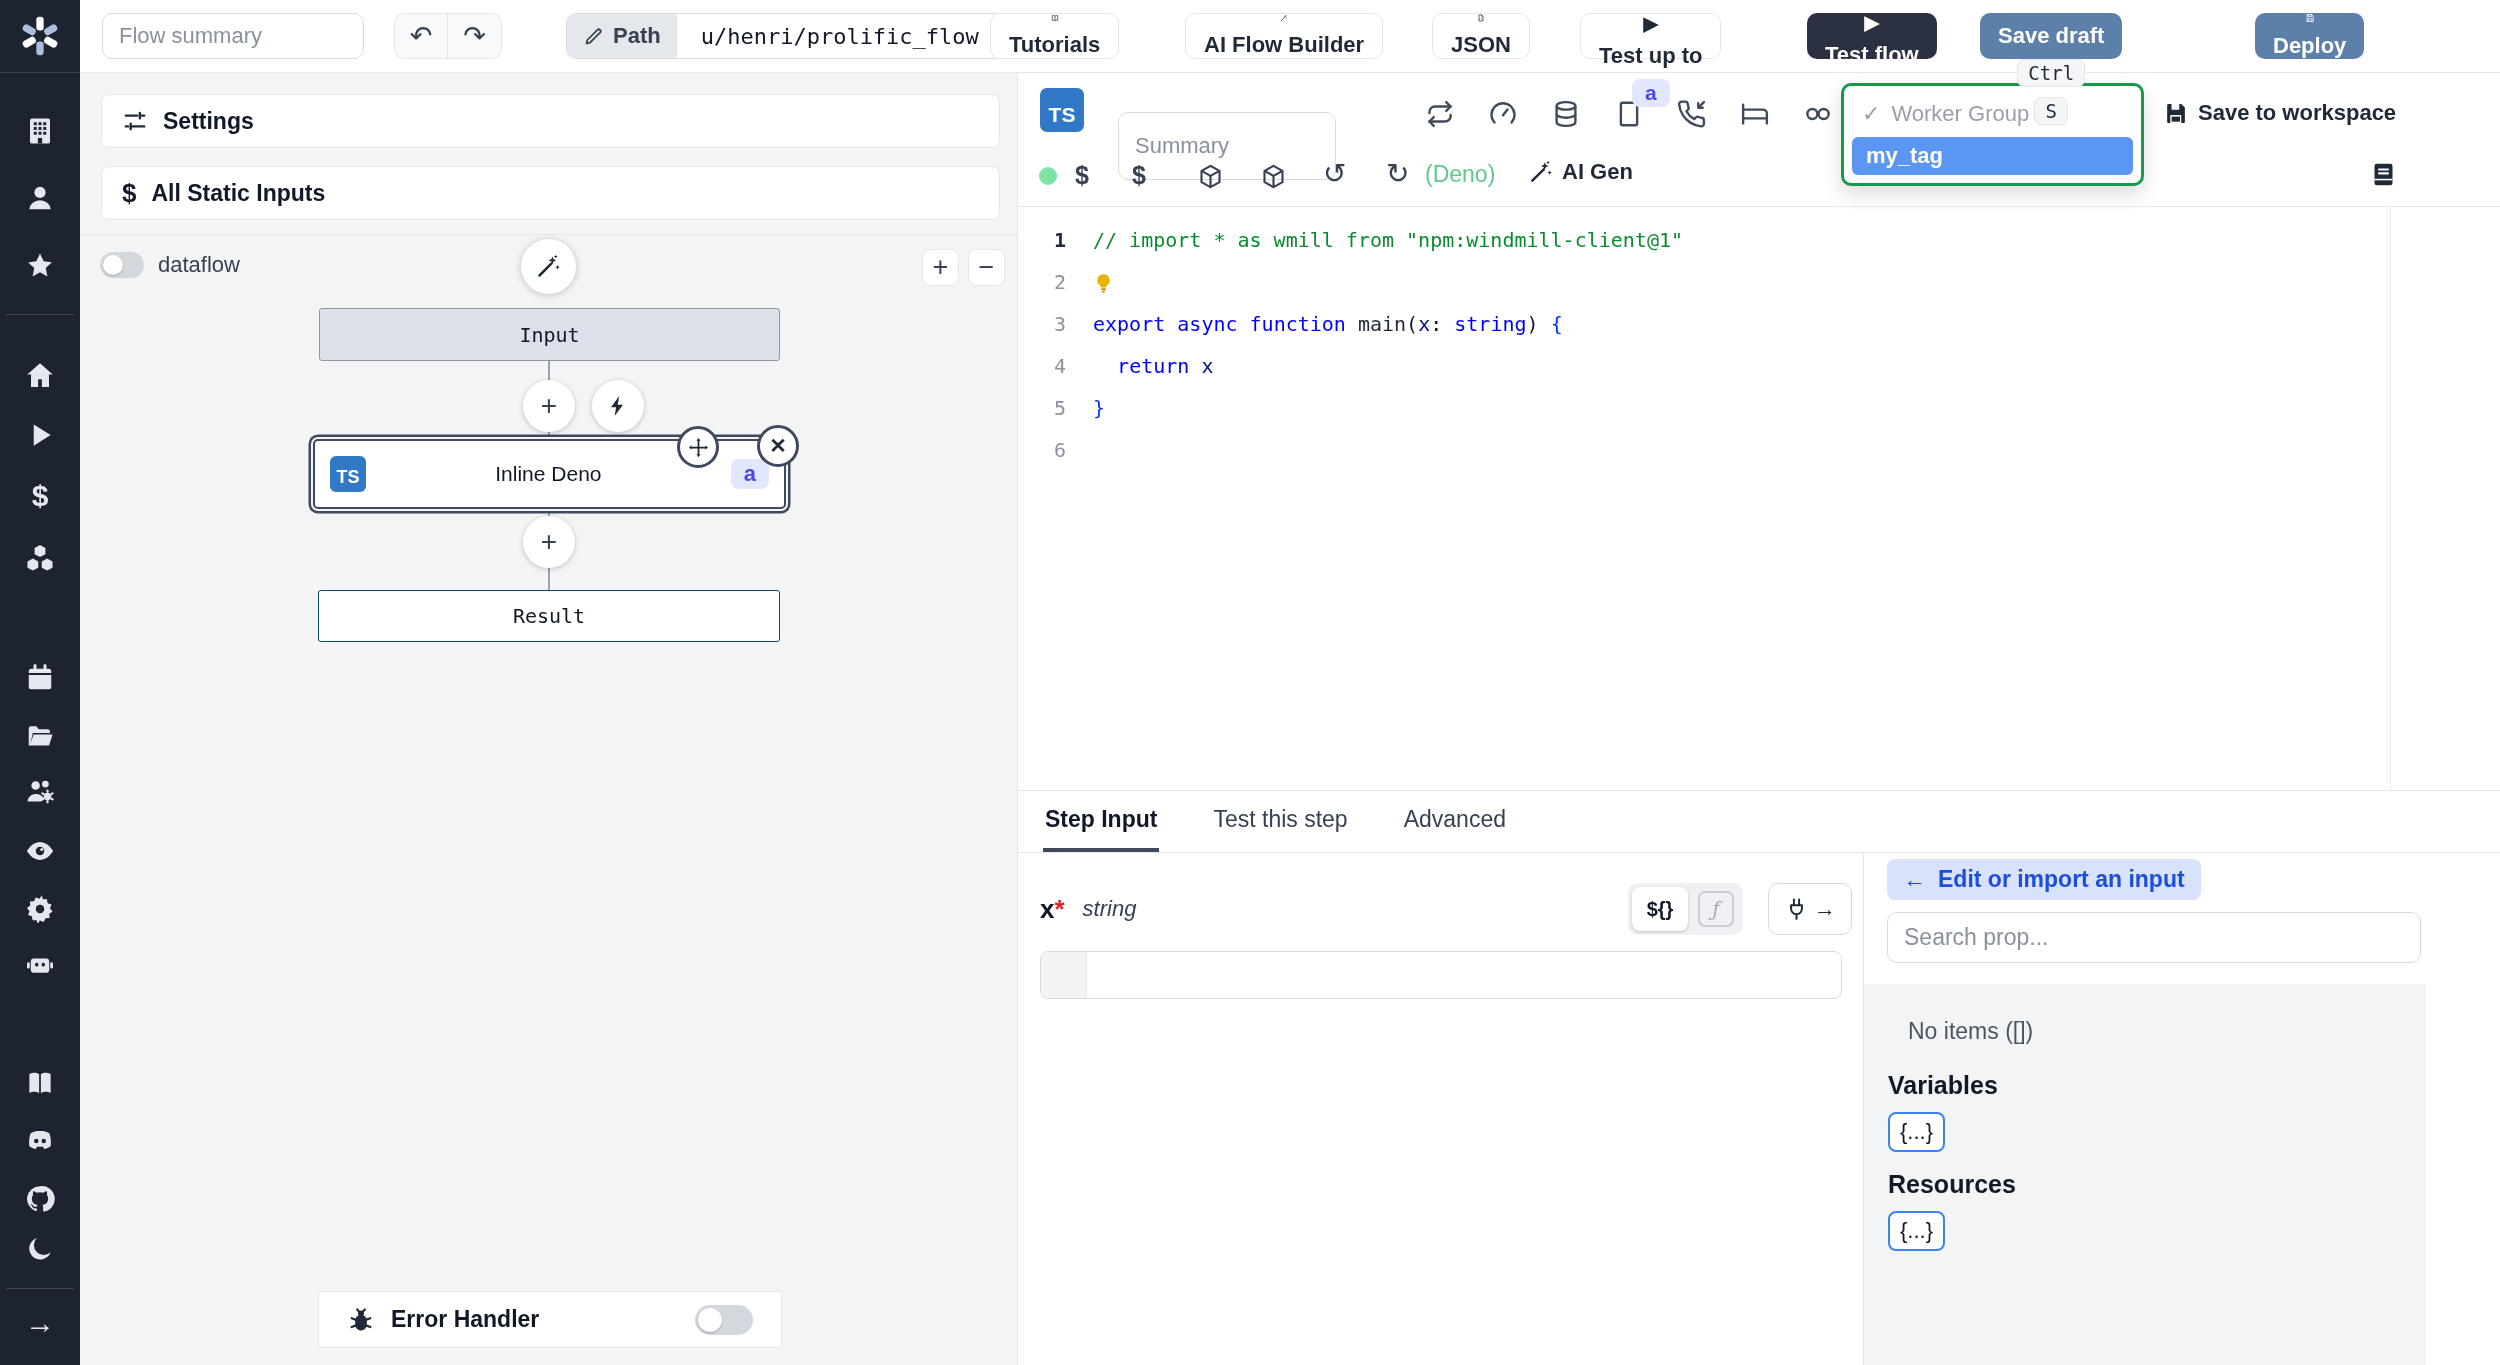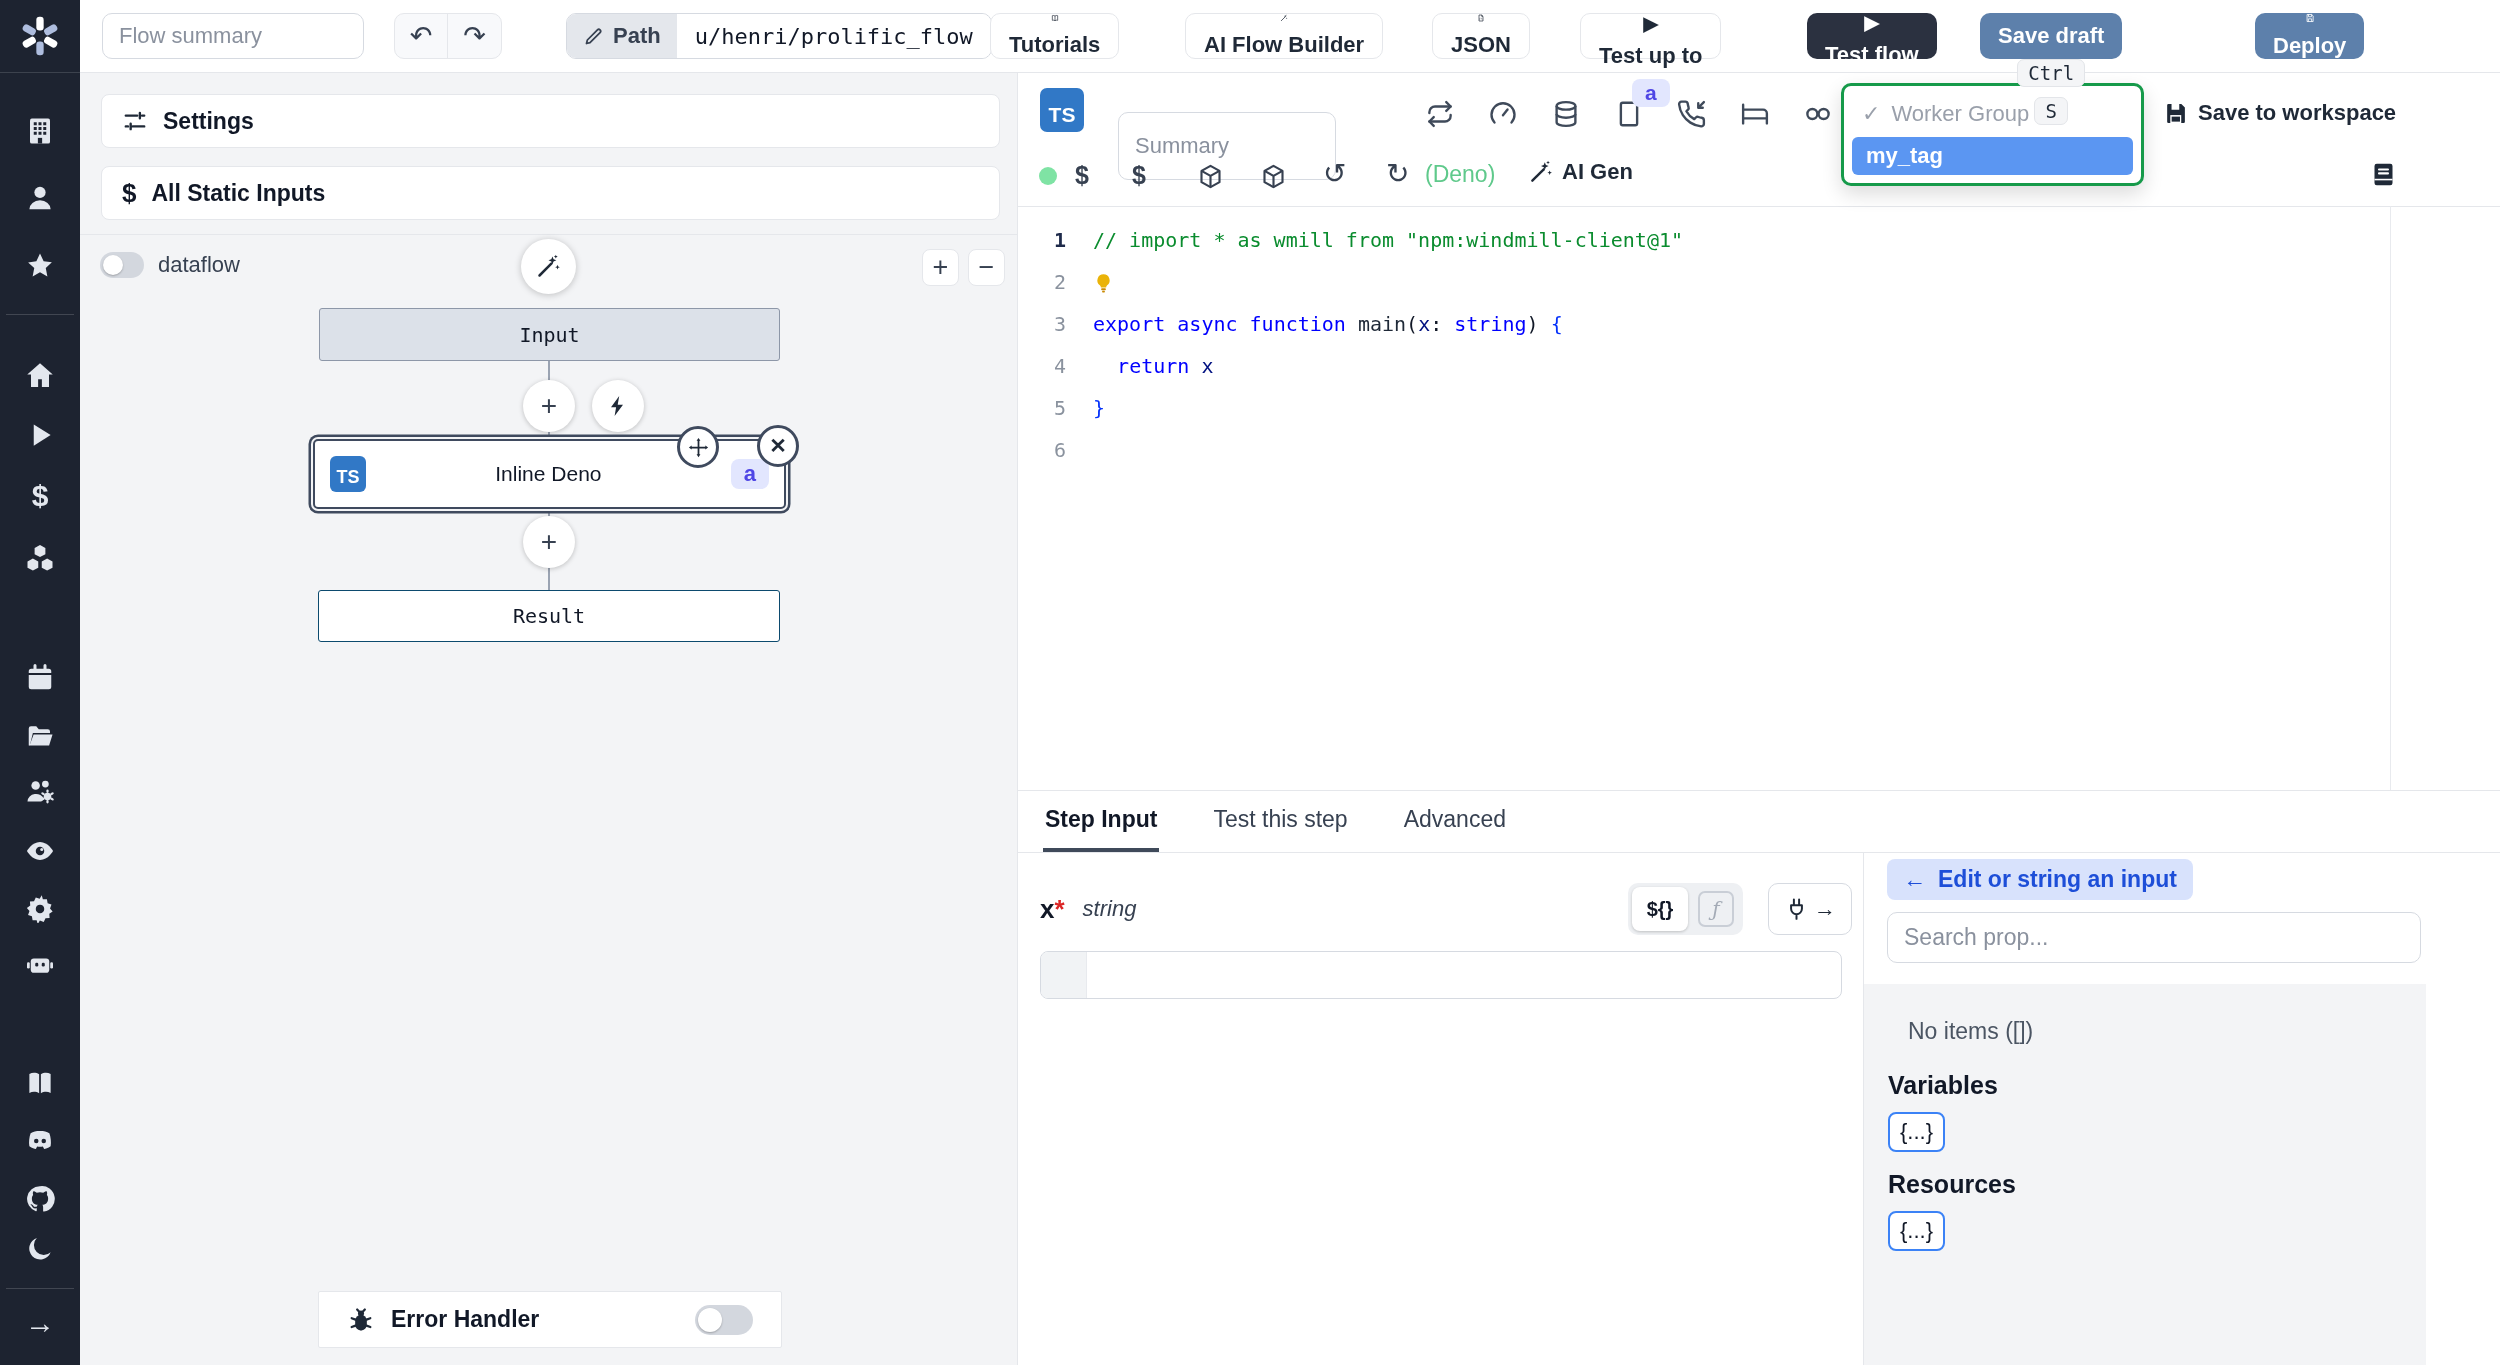--- a/index.html
+++ b/index.html
@@ -21,21 +21,21 @@
   .tb svg { width:24px; height:24px; }
   input.txt { border:1px solid #d6dae1; border-radius:10px; font-family:"Liberation Sans",sans-serif; font-size:22px; color:#111827; padding:0 16px; outline:none; background:#fff; }
   input.txt::placeholder { color:#8a919e; }
   #flow-summary { position:absolute; left:22px; top:13px; width:262px; height:46px; }
   .undoredo { position:absolute; left:314px; top:13px; height:46px; display:flex; border:1px solid #e5e7eb; border-radius:10px; overflow:hidden; background:#f8f9fb; }
   .undoredo .ur { width:53px; display:flex; align-items:center; justify-content:center; font-size:27px; color:#374151; cursor:pointer; }
   .undoredo .ur:first-child { border-right:1px solid #e5e7eb; }
   .pathgrp { position:absolute; left:486px; top:13px; height:46px; display:flex; border:1px solid #d6dae1; border-radius:10px; overflow:hidden; }
   .pathgrp .plabel { display:flex; align-items:center; gap:9px; background:#e4e7ec; padding:0 16px; font-weight:600; color:#374151; }
   .pathgrp .plabel svg { width:21px; height:21px; }
-  .pathgrp .pval { display:flex; align-items:center; background:#fff; padding:0 18px; font-family:"DejaVu Sans Mono",monospace; font-size:22px; color:#111827; }
+  .pathgrp .pval { display:flex; align-items:center; background:#fff; padding:0 24px; font-family:"DejaVu Sans Mono",monospace; font-size:22px; color:#111827; }
   .badge-a { background:#e2e6fe; color:#4f46e5; font-weight:700; border-radius:8px; padding:2px 13px; font-size:21px; }
   .dark-btn { background:#2b3140; color:#fff; border:none; }
   .blue-btn { background:#5d80ab; color:#fff; border:none; }
   .kbd { background:#f4f5f7; color:#1f2937; border:1px solid #e3e5e9; border-radius:7px; padding:2px 10px; font-family:"DejaVu Sans Mono",monospace; font-size:19px; font-weight:400; }
   .play-glyph { font-size:19px; line-height:19px; }
 
   
   .flow-panel { position:absolute; left:80px; top:73px; width:938px; height:1292px; background:#f3f4f6; border-right:1px solid #e5e7eb; }
   .card { position:absolute; left:21px; width:899px; height:54px; background:#fff; border:1px solid #e5e7eb; border-radius:8px; display:flex; align-items:center; gap:15px; padding:0 20px; font-weight:700; font-size:23px; color:#111827; cursor:pointer; }
   .card svg { width:26px; height:26px; color:#1f2937; }
@@ -537,21 +537,21 @@
     </div>
     <div class="arg-input">
         <div class="gut"></div>
       </div>
 
     <div class="vdiv"></div>
 
     <div class="props">
       <div class="connect-pill">
         <span>←</span>
-        <span>Edit or string an input</span>
+        <span>Edit or import an input</span>
       </div>
       <input id="searchprop" class="txt" placeholder="Search prop..." style="">
       <div class="props-gray">
         <div class="pmut">No items ([])</div>
         <div class="sec-gap"></div>
         <div class="ph">Variables</div>
         <div class="brace-chip">{...}</div>
         <div class="sec-gap" style="height:18px"></div>
         <div class="ph">Resources</div>
         <div class="brace-chip">{...}</div>

